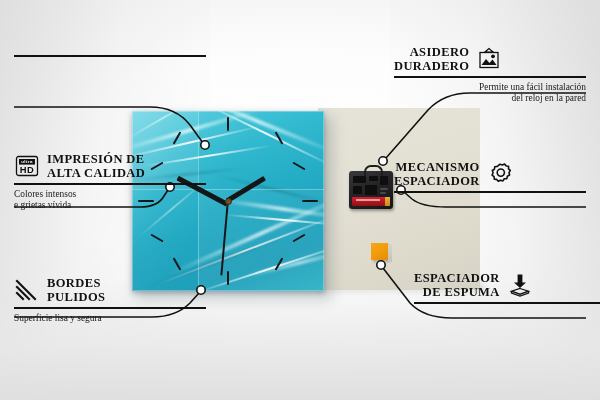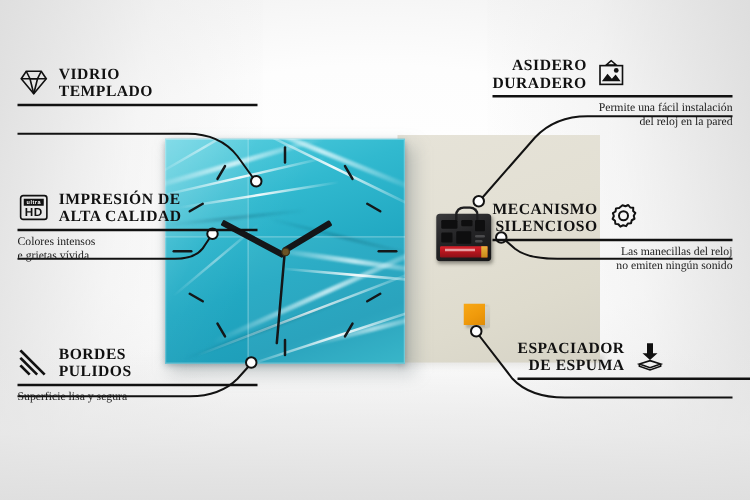--- a/index.html
+++ b/index.html
@@ -213,35 +213,20 @@
     <circle cx="383" cy="161" r="4.2"></circle>
 
     <path d="M586,207 L446,207 Q422,207 412,199 L404,192"></path>
     <circle cx="401" cy="190" r="4.2"></circle>
 
     <path d="M586,318 L452,318 Q424,318 410,303 L383,268"></path>
     <circle cx="381" cy="265" r="4.2"></circle>
   </svg>
 
   <div class="callout co-left" style="left:14px;top:52px;">
-    <div class="co-head">
-      <span class="ico">
-        <svg viewBox="0 0 26 24">
-            <g fill="none" stroke="#111" stroke-width="1.3">
-          <path d="M3 9 L7 3 L19 3 L23 9 L13 21 Z"></path>
-          <path d="M3 9 L23 9"></path>
-              <path d="M7 3 L10 9 L13 21"></path>
-              <path d="M19 3 L16 9 L13 21"></path>
-              <path d="M10 9 L16 9"></path>
-        </g>
-          </svg>
-      </span>
-      <span class="co-title">VIDRIO
-TEMPLADO</span>
-    </div>
     <div class="co-rule"></div>
   </div>
 
   <div class="callout co-left" style="left:14px;top:152px;">
     <div class="co-head">
       <span class="ico">
         <svg viewBox="0 0 26 24">
           <rect x="2.5" y="2.5" width="21" height="19" rx="2" fill="none" stroke="#111" stroke-width="1.3"></rect>
           <rect x="5" y="5" width="16" height="5.6" fill="#111"></rect>
           <text x="13" y="9.4" font-family="Liberation Sans, sans-serif" font-size="4.4" fill="#fff" text-anchor="middle">ultra</text>
@@ -294,25 +279,23 @@
 
   <div class="callout co-right" style="left:394px;top:160px;">
     <div class="co-head">
       <span class="ico">
         <svg viewBox="0 0 26 24">
           <path d="M13 2.2 L15.4 3.0 L17.6 2.0 L19.2 4.0 L21.6 4.2 L21.5 6.8 L23.3 8.4 L22.0 10.6 L22.6 13.0 L20.4 14.2 L19.8 16.6 L17.3 16.8 L15.9 18.9 L13.5 18.2 L11.3 19.3 L9.7 17.4 L7.3 17.1 L7.0 14.6 L5.1 13.1 L6.1 10.8 L5.3 8.5 L7.4 7.2 L7.8 4.7 L10.3 4.4 Z" fill="none" stroke="#111" stroke-width="1.6" stroke-linejoin="round"></path>
           <circle cx="13.8" cy="10.6" r="3.6" fill="none" stroke="#111" stroke-width="1.6"></circle>
         </svg>
       </span>
       <span class="co-title">MECANISMO
-SILENCIOSO</span>
-    </div>
-    <div class="co-rule"></div>
-    <div class="co-sub">Las manecillas del reloj
-no emiten ningún sonido</div>
+ESPACIADOR</span>
+    </div>
+    <div class="co-rule"></div>
   </div>
 
   <div class="callout co-right" style="left:414px;top:271px;">
     <div class="co-head">
       <span class="ico">
         <svg viewBox="0 0 26 24">
           <path d="M10.6 1.5 L15.4 1.5 L15.4 9.5 L19 9.5 L13 15 L7 9.5 L10.6 9.5 Z" fill="#111"></path>
           <path d="M13 15.5 L21.5 18.2 L13 21.2 L4.5 18.2 Z" fill="none" stroke="#111" stroke-width="1.3"></path>
           <path d="M4.5 18.2 L4.5 20.0 L13 23.0 L21.5 20.0 L21.5 18.2" fill="none" stroke="#111" stroke-width="1.3"></path>
         </svg>

